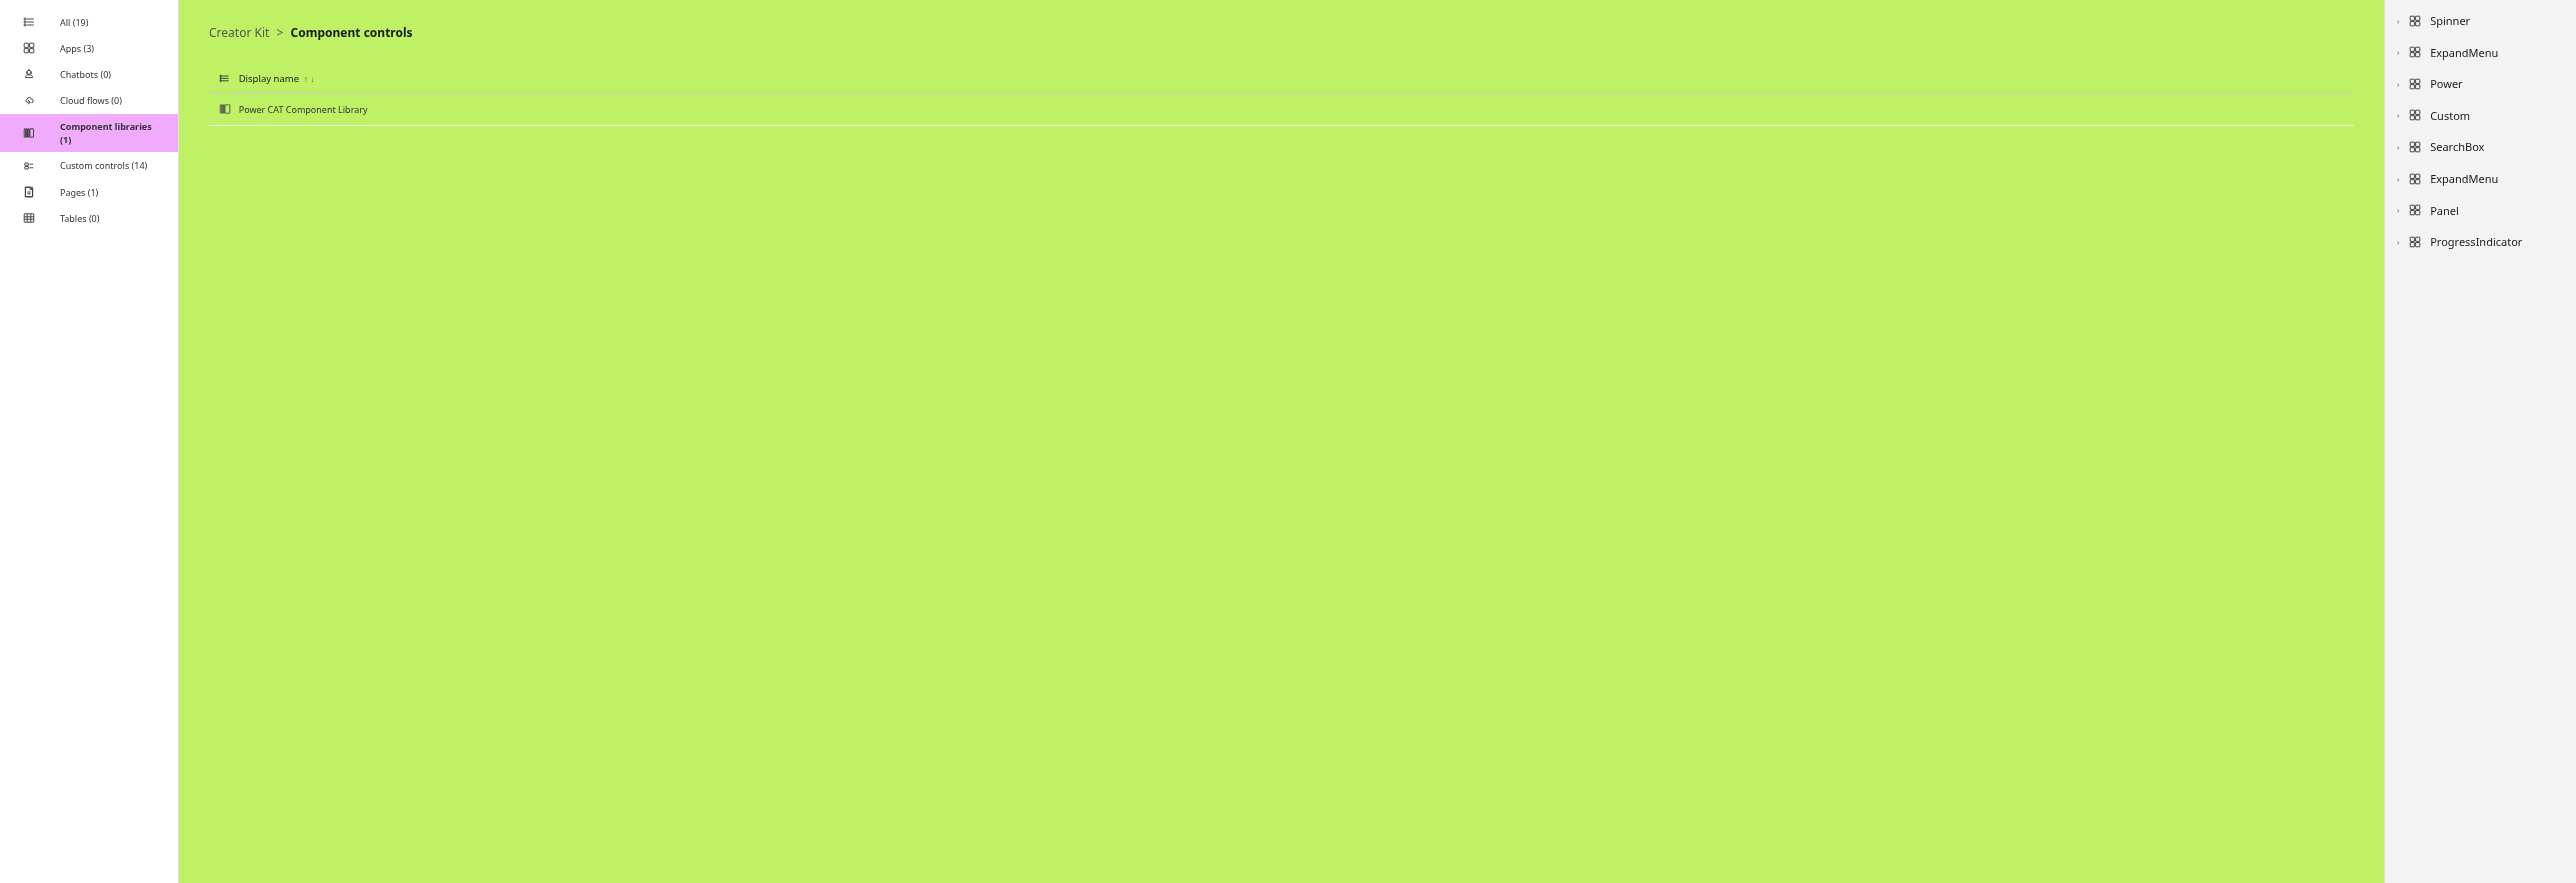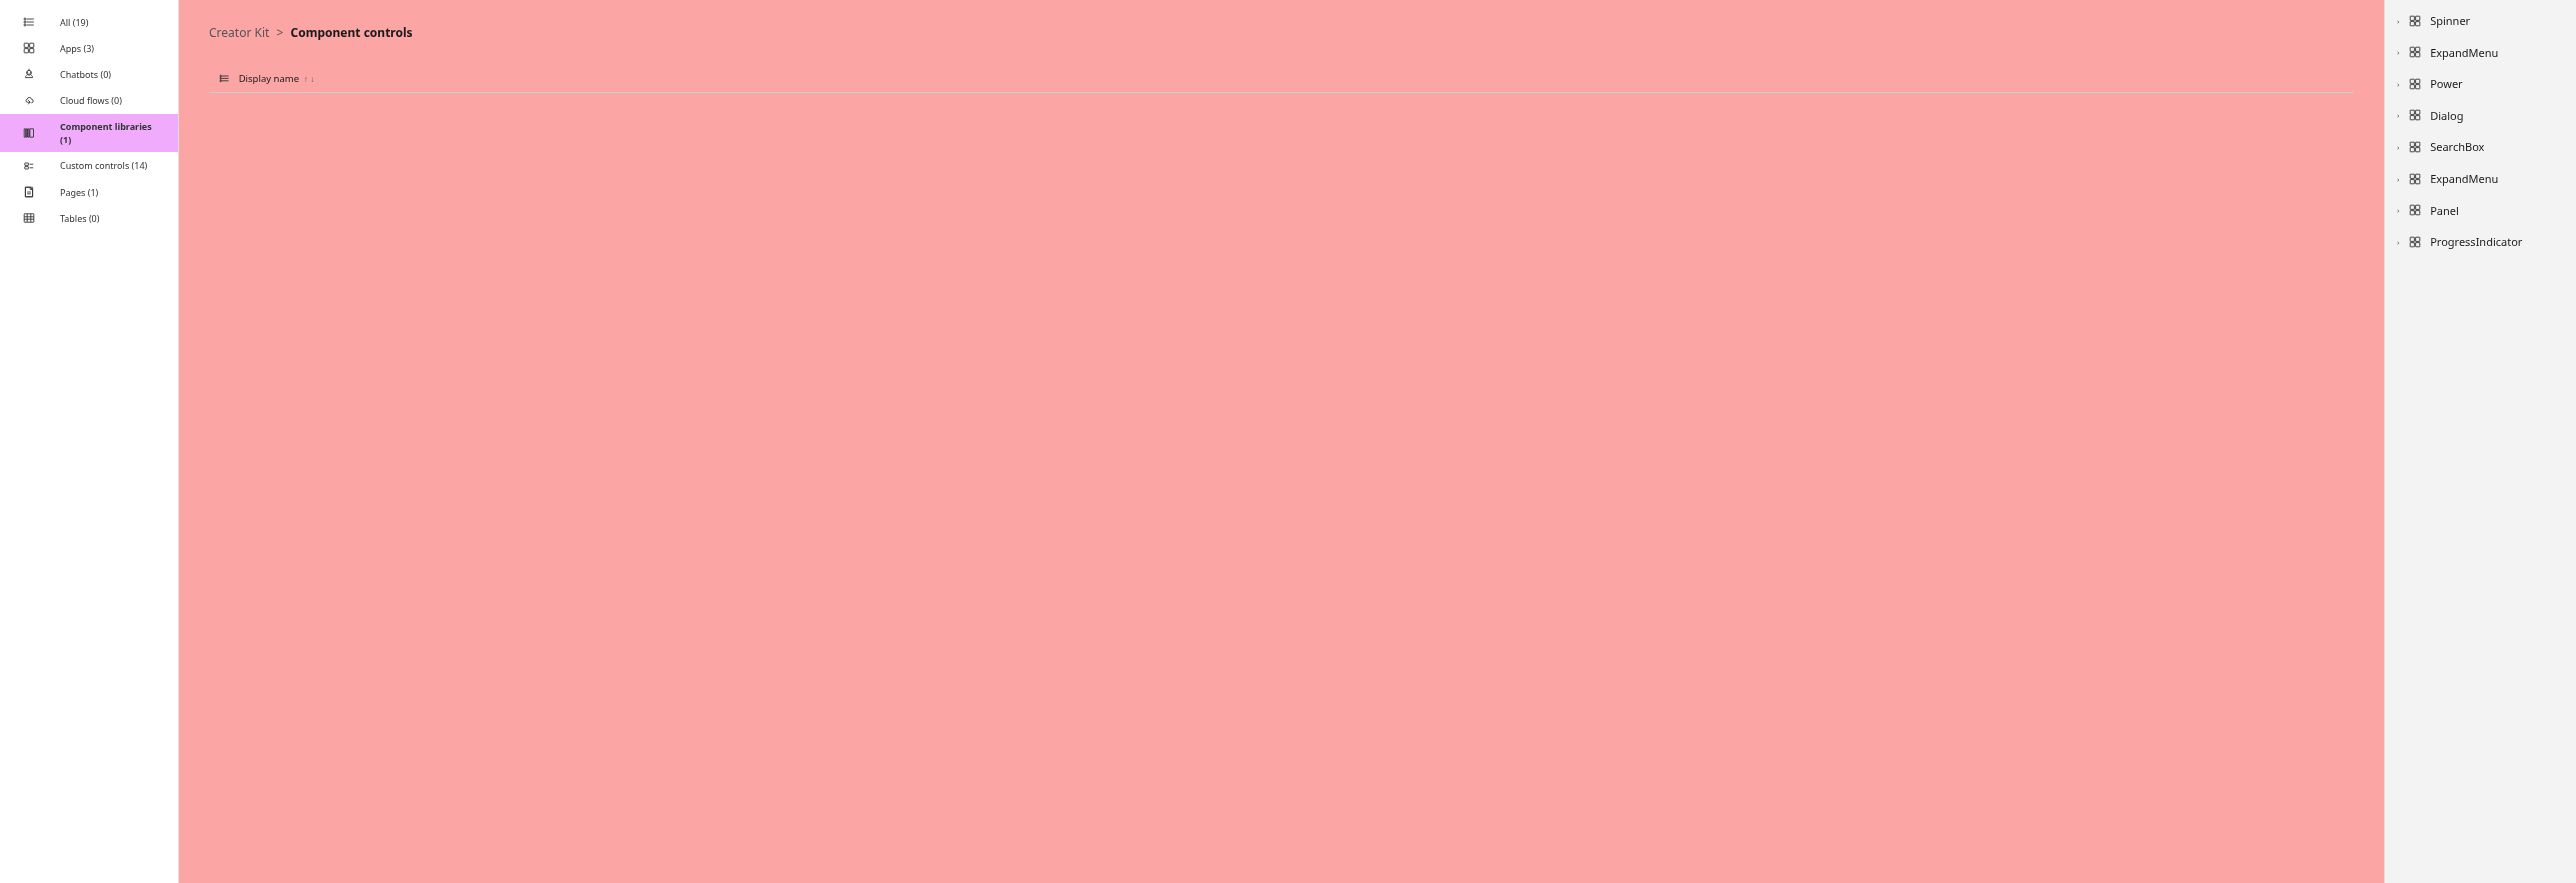--- a/index.html
+++ b/index.html
@@ -63,21 +63,21 @@
 
     .sidebar-item svg {
       width: 12px;
       height: 12px;
     }
 
     
     .main-content {
       flex: 1;
       padding: 24px 30px;
-      background: #fca5a5;
+      background: #bef264;
       border-right: 0.6px solid #e0e0e0;
     }
 
     .breadcrumb {
       display: flex;
       align-items: center;
       gap: 7.2px;
       margin-bottom: 24px;
       font-size: 12px;
     }
@@ -328,20 +328,31 @@
         </span>
         <span class="table-header-label">
           <span>Display name</span>
           <span class="sort-arrows">
             <span>↑</span>
             <span>↓</span>
           </span>
         </span>
       </div>
 
+      <div class="table-row">
+        <span class="table-row-icon">
+          <svg viewBox="0 0 20 20" fill="none" stroke="#555" stroke-width="1.5" width="12" height="12">
+            <rect x="2" y="3" width="2" height="14" rx="0.3"></rect>
+            <rect x="5" y="3" width="1.5" height="14" rx="0.3"></rect>
+            <rect x="7.5" y="3" width="1.5" height="14" rx="0.3"></rect>
+            <rect x="10" y="3" width="8" height="14" rx="0.3"></rect>
+          </svg>
+        </span>
+        <span class="table-row-label">Power CAT Component Library</span>
+      </div>
     </div>
 
   </main>
 
   <aside class="right-panel">
 
     <div class="panel-item">
       <span class="chevron">›</span>
       <span class="panel-icon">
         <svg viewBox="0 0 20 20" fill="none" stroke="#333" stroke-width="1.5" width="12" height="12">
@@ -383,21 +394,21 @@
     <div class="panel-item">
       <span class="chevron">›</span>
       <span class="panel-icon">
         <svg viewBox="0 0 20 20" fill="none" stroke="#333" stroke-width="1.5" width="12" height="12">
           <rect x="2" y="2" width="7" height="7" rx="0.5"></rect>
           <rect x="11" y="2" width="7" height="7" rx="0.5"></rect>
           <rect x="2" y="11" width="7" height="7" rx="0.5"></rect>
           <rect x="11" y="11" width="7" height="7" rx="0.5"></rect>
         </svg>
       </span>
-      <span class="panel-item-label">Dialog</span>
+      <span class="panel-item-label">Custom</span>
     </div>
 
     <div class="panel-item">
       <span class="chevron">›</span>
       <span class="panel-icon">
         <svg viewBox="0 0 20 20" fill="none" stroke="#333" stroke-width="1.5" width="12" height="12">
           <rect x="2" y="2" width="7" height="7" rx="0.5"></rect>
           <rect x="11" y="2" width="7" height="7" rx="0.5"></rect>
           <rect x="2" y="11" width="7" height="7" rx="0.5"></rect>
           <rect x="11" y="11" width="7" height="7" rx="0.5"></rect>

